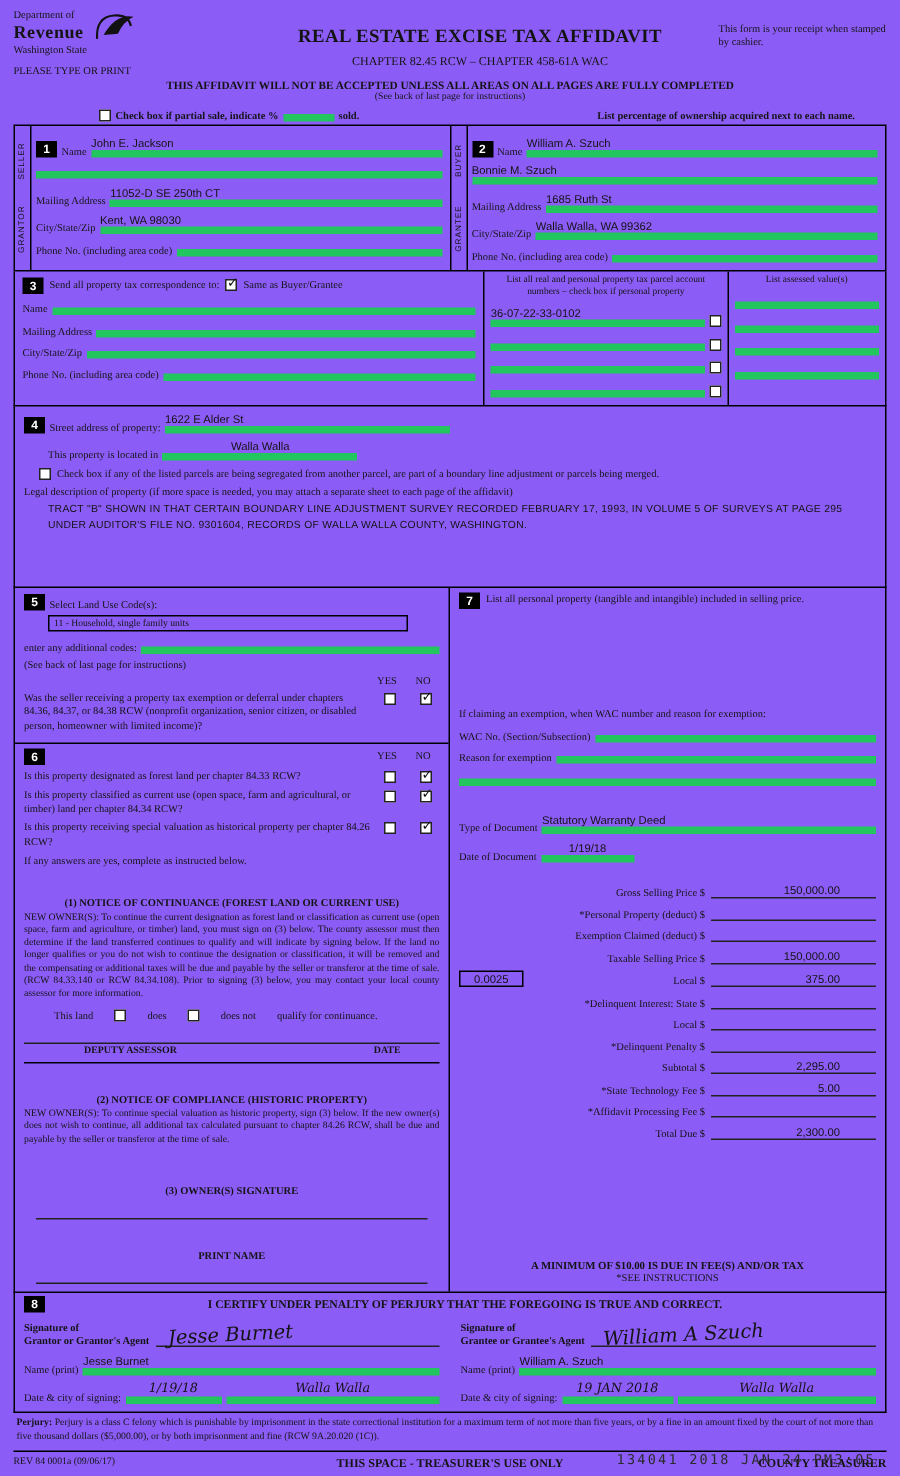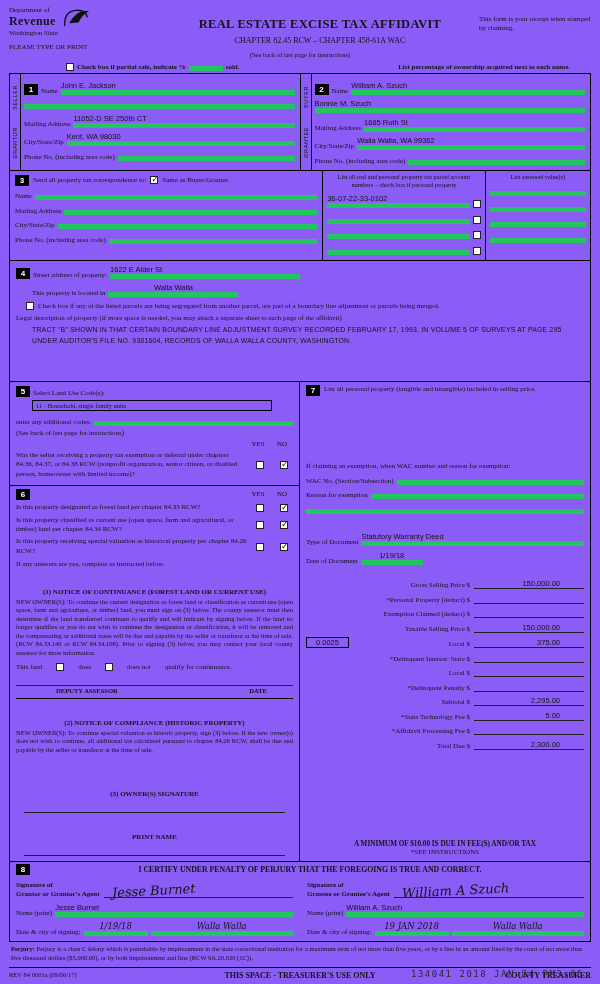--- a/index.html
+++ b/index.html
@@ -61,28 +61,28 @@
   
   .main { display:flex; border:1px solid #000; border-top:none; flex:1; min-height:0; }
   .main-left { width:50%; border-right:1px solid #000; display:flex; flex-direction:column; }
   .main-right { width:50%; display:flex; flex-direction:column; }
   .sec5 { border-bottom:1px solid #000; padding:3px 6px 6px; }
   .sec6 { padding:3px 6px 5px; flex:1; display:flex; flex-direction:column; }
   .sec7 { padding:3px 6px 5px; flex:1; display:flex; flex-direction:column; }
   .code-box { border:1px solid #000; padding:1px 3px; font-size:6.4px; margin:3px 0 0 16px; width:240px; min-height:9px; }
   .yesno { display:flex; justify-content:flex-end; gap:6px; font-size:7px; padding-right:2px; margin-top:3px; }
   .yesno span { width:18px; text-align:center; }
-  .qrow { display:flex; align-items:center; gap:4px; margin-top:3.5px; }
+  .qrow { display:flex; align-items:flex-start; gap:4px; margin-top:3.5px; }
   .qtext { flex:1; line-height:1.3; }
   .qboxes { display:flex; gap:6px; padding-top:1px; }
   .qcol { width:18px; display:flex; justify-content:center; }
   .sec6-top { display:flex; justify-content:space-between; align-items:center; }
   .notice-title { font-size:7px; font-weight:bold; text-align:center; margin-top:20px; }
   .notice-body { font-size:6.5px; line-height:1.32; text-align:justify; margin-top:2px; }
-  .landline { font-size:7px; margin-top:5px; display:flex; gap:14px; align-items:flex-end; }
+  .landline { font-size:7px; margin-top:5px; display:flex; gap:14px; align-items:flex-end;margin-left:20px; }
   .asr-line { border-bottom:1px solid #222; height:13px; margin-top:2px; }
   .asr-labels { display:flex; justify-content:space-between; font-size:6.6px; font-weight:bold; padding:1px 26px 0 40px; }
   .divider { border-top:1px solid #000; margin-top:4px; }
   .ownersig-line { border-bottom:1px solid #222; height:13px; margin:2px 8px 0; }
   .bottom-anchor { margin-top:auto; }
   
   .sec7-head { display:flex; gap:4px; align-items:flex-start; }
   .mrow { display:flex; align-items:flex-end; margin-top:4.5px; gap:4px; }
   .mlabel { flex:1; text-align:right; font-size:7px; white-space:nowrap; }
   .mval { width:110px; border-bottom:1px solid #222; min-height:10px; text-align:right; padding-right:24px;
@@ -127,23 +127,24 @@
           <path d="M4 23 Q3 6 17 5 Q28 4 30 13" fill="none" stroke="#111" stroke-width="1.6"></path>
           <path d="M9 20 Q19 3 32 6 Q24 10 20 19 Z" fill="#111"></path>
         </svg>
       </div>
       <div class="please-type">PLEASE TYPE OR PRINT</div>
     </div>
     <div class="hdr-center">
       <div class="form-title">REAL ESTATE EXCISE TAX AFFIDAVIT</div>
       <div class="form-chapter">CHAPTER 82.45 RCW – CHAPTER 458-61A WAC</div>
     </div>
-    <div class="hdr-right">This form is your receipt when stamped by claiming.</div>
-  </div>
-
+    <div class="hdr-right">This form is your receipt when stamped by cashier.</div>
+  </div>
+
+  <div class="warning">THIS AFFIDAVIT WILL NOT BE ACCEPTED UNLESS ALL AREAS ON ALL PAGES ARE FULLY COMPLETED</div>
   <div class="seeback">(See back of last page for instructions)</div>
 
   <div class="checkrow">
     <span style="width:54px"></span>
     <span class="cb"></span>
     <span class="b">Check box if partial sale, indicate %</span>
     <span class="fill" style="width:34px"></span>
     <span class="b">sold.</span>
     <span class="spacer"></span>
     <span class="b">List percentage of ownership acquired next to each name.</span>

